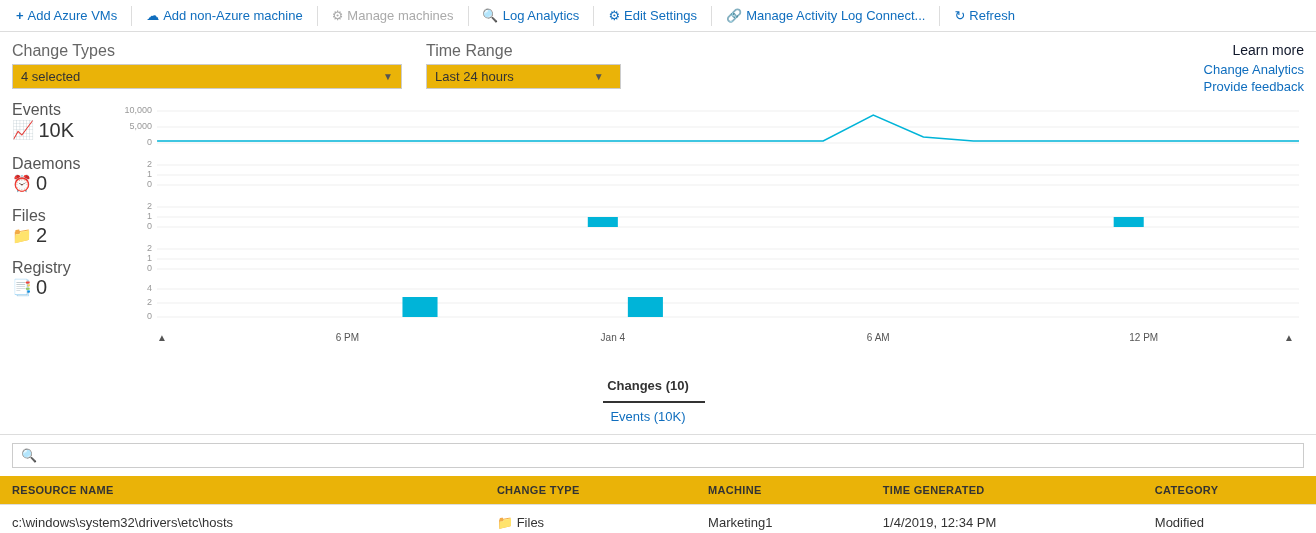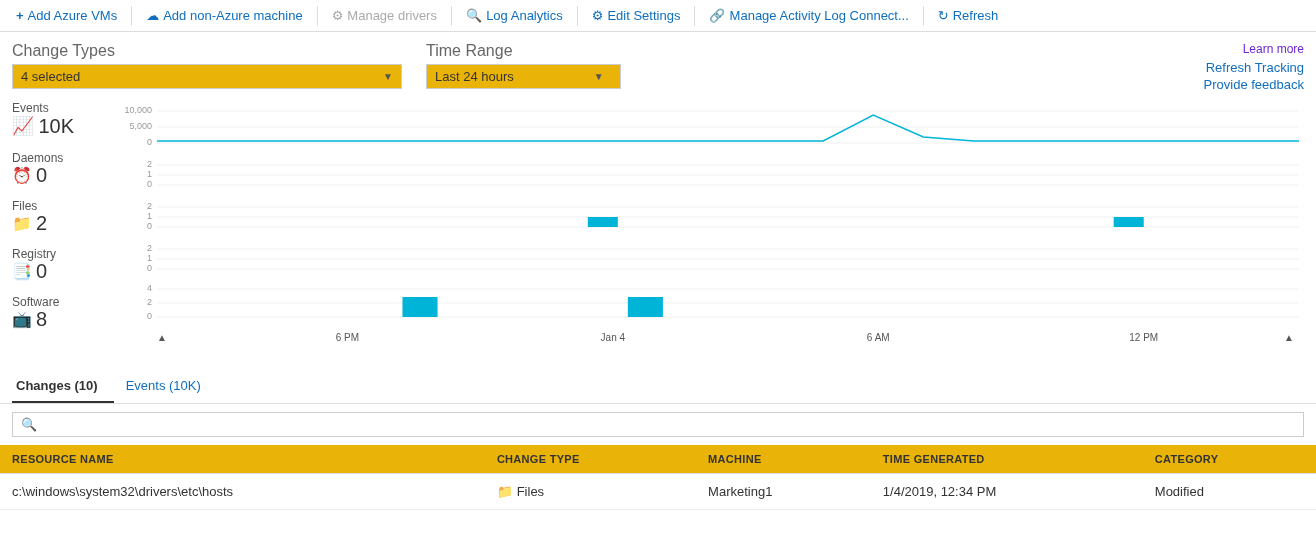--- a/index.html
+++ b/index.html
@@ -57,44 +57,45 @@
     .filter-select.medium { width: 195px; justify-content: flex-start; }
     .filter-select-text { color: #333; }
     .filter-arrow { color: #555; font-size: 10px; }
 
     .learn-more {
       position: absolute;
       right: 12px;
       top: 10px;
       text-align: right;
     }
-    .learn-more-title { font-size: 12px; color: #6d28d9; margin-bottom: 4px; }
+    .learn-more-title { font-size: 14px; color: #0f172a; margin-bottom: 4px; }
     .learn-more a { color: #106ebe; text-decoration: none; display: block; font-size: 13px; margin-bottom: 2px; }
 
     
     .chart-area {
       display: flex;
       padding: 6px 0 0 0;
       margin: 0 12px;
     }
     .chart-legend {
       width: 110px;
       flex-shrink: 0;
     }
     .legend-value { font-size: 20px; font-weight: 300; color: #333; line-height: 1; }
     .legend-section { margin-bottom: 14px; }
-    .legend-section-name { font-size: 12px; color: #555; margin-bottom: 0; }
+    .legend-section-name { font-size: 16px; color: #555; margin-bottom: 0; }
 
     
     .tabs-row {
       display: flex;
       align-items: center;
       padding: 8px 12px 0 12px;
       border-bottom: 1px solid #ddd;
       gap: 0;
+      flex-direction: column;
     }
     .tab {
       padding: 6px 16px 8px 4px;
       cursor: pointer;
       font-size: 13px;
       border-bottom: 2px solid transparent;
       margin-right: 8px;
       color: #333;
     }
     .tab.active {
@@ -157,21 +158,21 @@
     <span>Add Azure VMs</span>
   </button>
   <div class="toolbar-divider"></div>
   <button class="toolbar-btn">
     <span>☁</span>
     <span>Add non-Azure machine</span>
   </button>
   <div class="toolbar-divider"></div>
   <button class="toolbar-btn disabled">
     <span>⚙</span>
-    <span>Manage drivers</span>
+    <span>Manage machines</span>
   </button>
   <div class="toolbar-divider"></div>
   <button class="toolbar-btn">
     <span>🔍</span>
     <span>Log Analytics</span>
   </button>
   <div class="toolbar-divider"></div>
   <button class="toolbar-btn">
     <span>⚙</span>
     <span>Edit Settings</span>
@@ -199,21 +200,21 @@
   <div class="filter-group">
     <label>Time Range</label>
     <div class="filter-select medium">
       <span class="filter-select-text">Last 24 hours</span>
       <span class="filter-arrow">▼</span>
     </div>
   </div>
 
   <div class="learn-more">
     <div class="learn-more-title">Learn more</div>
-    <a href="#">Refresh Tracking</a>
+    <a href="#">Change Analytics</a>
     <a href="#">Provide feedback</a>
   </div>
 </div>
 
 <div class="chart-area">
 
   <div class="chart-legend">
     <div class="legend-section">
       <div class="legend-section-name">Events</div>
       <div style="display:flex;align-items:center;gap:4px;">
@@ -233,27 +234,20 @@
       <div style="display:flex;align-items:center;gap:4px;">
         <span style="color:#f0c040;font-size:16px;">📁</span>
         <span class="legend-value">2</span>
       </div>
     </div>
     <div class="legend-section">
       <div class="legend-section-name">Registry</div>
       <div style="display:flex;align-items:center;gap:4px;">
         <span style="color:#0078d4;font-size:16px;">📑</span>
         <span class="legend-value">0</span>
-      </div>
-    </div>
-    <div class="legend-section">
-      <div class="legend-section-name">Software</div>
-      <div style="display:flex;align-items:center;gap:4px;">
-        <span style="color:#0078d4;font-size:16px;">📺</span>
-        <span class="legend-value">8</span>
       </div>
     </div>
   </div>
 
   <div style="flex:1;position:relative;">
     <svg width="100%" height="260" viewBox="0 0 1180 260" preserveAspectRatio="none">
 
       <text x="30" y="12" font-size="9" fill="#999" text-anchor="end">10,000</text>
       <line x1="35" y1="10" x2="1175" y2="10" stroke="#ddd" stroke-width="0.5"></line>
       <text x="30" y="28" font-size="9" fill="#999" text-anchor="end">5,000</text>

